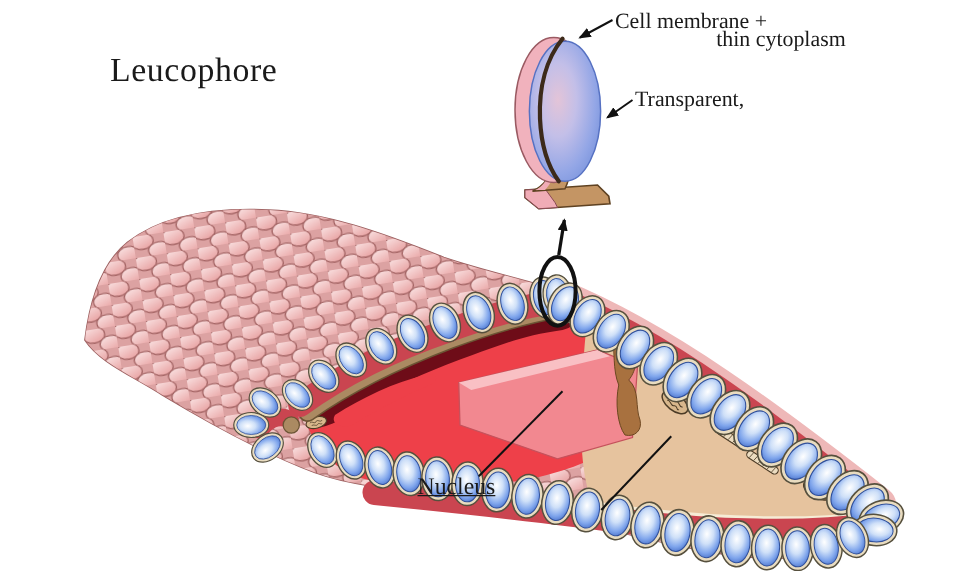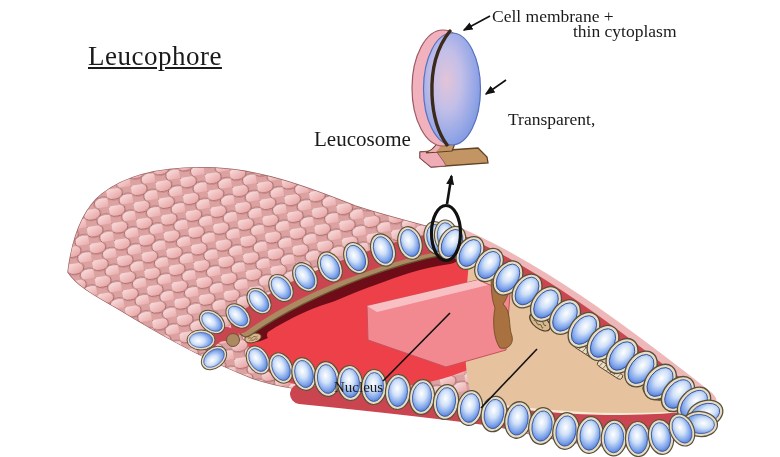--- a/index.html
+++ b/index.html
@@ -4,21 +4,21 @@
 <style>
   html,body{margin:0;padding:0;background:#fff;}
   body{width:780px;height:457px;position:relative;overflow:hidden;
        font-family:"Liberation Serif","DejaVu Serif",serif;color:#1a1a1a;}
   #stage{position:absolute;left:0;top:0;width:780px;height:457px;}
   svg{position:absolute;left:0;top:0;}
   .lbl{position:absolute;white-space:nowrap;line-height:1.05;}
   .title{font-size:27px;letter-spacing:.5px;}
   .mid{font-size:21px;}
   .small{font-size:17.5px;text-align:right;}
-  .big{font-size:15px;}
+  .big{font-size:19px;text-decoration:underline;}
 </style>
 </head>
 <body>
 
 <div id="stage">
 
 <svg width="780" height="457" viewBox="0 0 780 457">
   <defs>
     <radialGradient id="gBlue" cx="45%" cy="38%" r="70%">
       <stop offset="0%" stop-color="#ffffff"></stop>
@@ -193,24 +193,23 @@
   </g>
 
   <g stroke="#111" stroke-width="1.6" fill="none">
     <line x1="490" y1="16" x2="464" y2="30" marker-end="url(#ah)"></line>
     <line x1="506" y1="80" x2="486" y2="94" marker-end="url(#ah)"></line>
     <line x1="383" y1="381" x2="450" y2="313"></line>
     <line x1="481" y1="408" x2="537" y2="349"></line>
   </g>
 </svg>
 
-<div class="lbl title" style="left:88px;top:42px;text-decoration:underline;">Leucophore</div>
-
-<div class="lbl mid" style="left:314px;top:128px;">Leucosome</div>
+<div class="lbl title" style="left:88px;top:42px;">Leucophore</div>
+
 
 <div class="lbl small" style="left:492px;top:7px;">Cell membrane +</div>
 <div class="lbl small" style="left:573px;top:22px;">thin cytoplasm</div>
 
-<div class="lbl small" style="left:508px;top:70px;margin-top:40px;">Transparent,</div>
+<div class="lbl small" style="left:508px;top:70px;">Transparent,</div>
 
 <div class="lbl big" style="left:334px;top:380px;">Nucleus</div>
 
 </div>
 
 </body></html>

